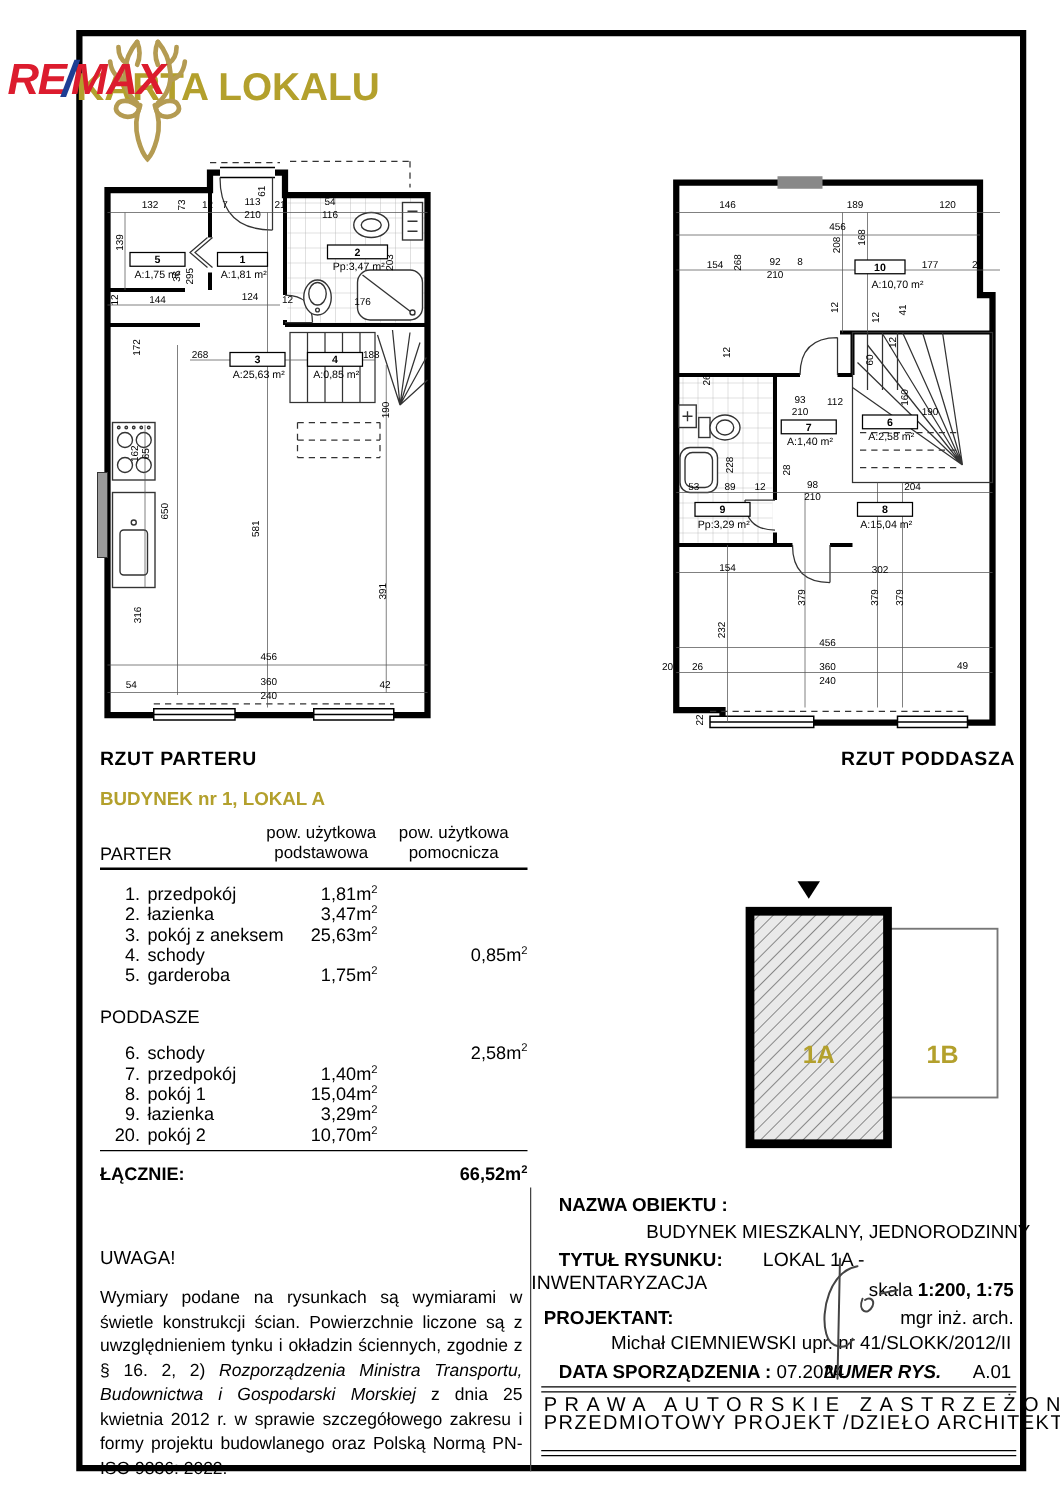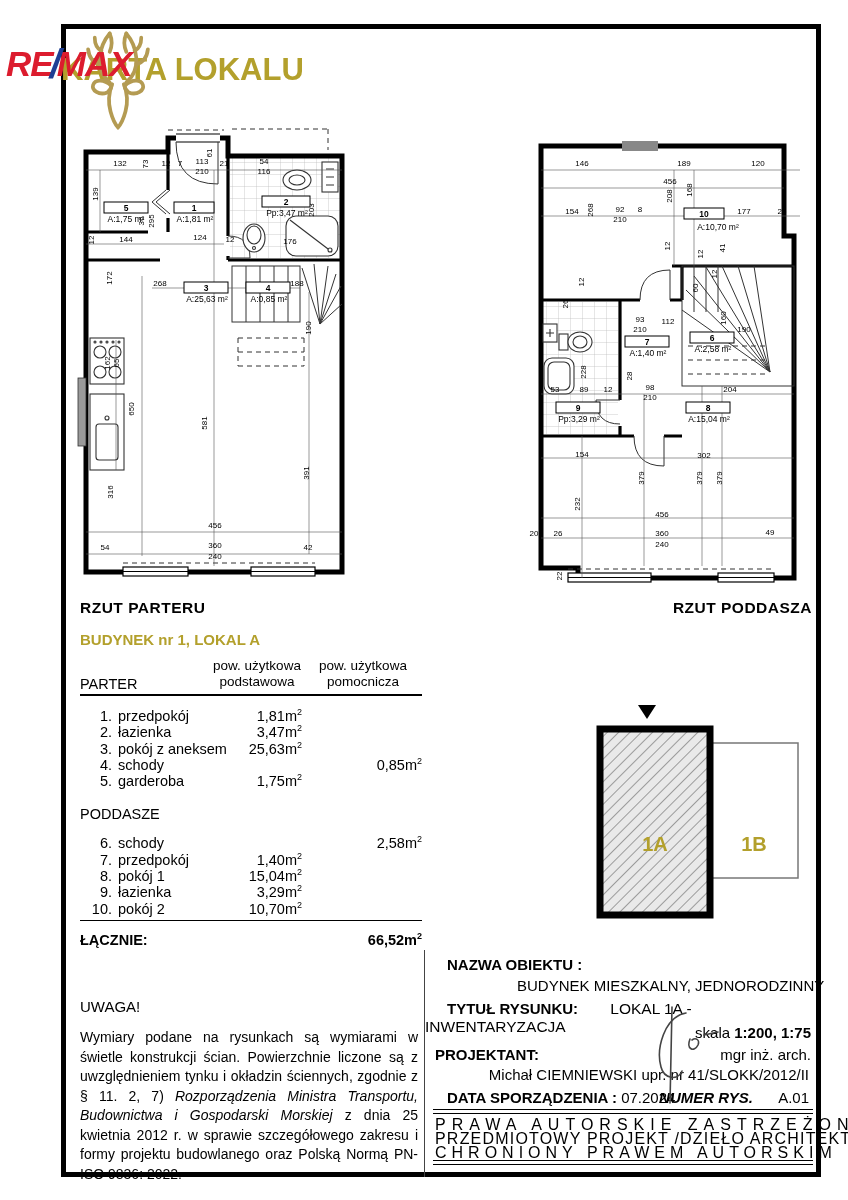--- a/index.html
+++ b/index.html
@@ -391,21 +391,21 @@
         <span class="tbasic">15,04m<sup>2</sup></span>
         <span class="taux"></span>
       </div>
       <div class="trow">
         <span class="tno">9.</span>
         <span class="tname">łazienka</span>
         <span class="tbasic">3,29m<sup>2</sup></span>
         <span class="taux"></span>
       </div>
       <div class="trow">
-        <span class="tno">10.</span>
+        <span class="tno">20.</span>
         <span class="tname">pokój 2</span>
         <span class="tbasic">10,70m<sup>2</sup></span>
         <span class="taux"></span>
       </div>
     </div>
   <div id="tbl-rule"></div>
   <div id="total-row">
     <span class="tl">ŁĄCZNIE:</span>
     <span class="tv fmt-sup">66,52m<sup>2</sup></span>
   </div>
@@ -414,21 +414,21 @@
 <svg id="keyplan" class="abs" width="240" height="235" viewBox="0 0 240 235">
   <rect x="132" y="50" width="88" height="135" fill="#fff" stroke="#777" stroke-width="1.5"></rect>
   <rect x="22" y="36" width="110" height="186" fill="url(#hatchK)" stroke="#000" stroke-width="7"></rect>
   <polygon points="60,12 78,12 69,26" fill="#000"></polygon>
 </svg>
 <div id="label-1a" class="abs unit-label" style="color:#B3A02C;">1A</div>
 <div id="label-1b" class="abs unit-label" style="color:#B3A02C;">1B</div>
 
 <div id="note-heading" class="abs">UWAGA!</div>
 <div id="note-body" class="abs">
-  <span>Wymiary podane na rysunkach są wymiarami w świetle konstrukcji ścian. Powierzchnie liczone są z uwzględnieniem tynku i okładzin ściennych, zgodnie z § 11. 2, 7) </span><i>Rozporządzenia Ministra Transportu, Budownictwa i Gospodarski Morskiej</i><span> z dnia 25 kwietnia 2012 r. w sprawie szczegółowego zakresu i formy projektu budowlanego oraz Polską Normą PN-ISO 9836: 2022.</span>
+  <span>Wymiary podane na rysunkach są wymiarami w świetle konstrukcji ścian. Powierzchnie liczone są z uwzględnieniem tynku i okładzin ściennych, zgodnie z § 16. 2, 2) </span><i>Rozporządzenia Ministra Transportu, Budownictwa i Gospodarski Morskiej</i><span> z dnia 25 kwietnia 2012 r. w sprawie szczegółowego zakresu i formy projektu budowlanego oraz Polską Normą PN-ISO 9836: 2022.</span>
 </div>
 
 <div id="tblock" class="abs">
   <div class="row" id="tb-r1"><span class="lab b">NAZWA OBIEKTU :</span></div>
   <div class="row" id="tb-r2">BUDYNEK MIESZKALNY, JEDNORODZINNY</div>
   <div class="row" id="tb-r3">
     <span class="lab b">TYTUŁ RYSUNKU:</span>
     <span class="val">LOKAL 1A - INWENTARYZACJA</span>
   </div>
   <div class="row" id="tb-r4">
@@ -442,21 +442,20 @@
   <div class="row" id="tb-r6">Michał CIEMNIEWSKI upr. nr 41/SLOKK/2012/II</div>
   <div class="row" id="tb-r7">
     <span class="lab b">DATA SPORZĄDZENIA :</span>
     <span>07.2024</span>
     <span class="numer b">NUMER RYS.</span>
     <span class="numval">A.01</span>
   </div>
   <div class="dblrule" id="rule-top"></div>
   <div class="cpy" id="cpy-0">PRAWA AUTORSKIE ZASTRZEŻONE</div>
   <div class="cpy" id="cpy-1">PRZEDMIOTOWY PROJEKT /DZIEŁO ARCHITEKTONICZNE/ JEST</div>
-  <div class="cpy" id="cpy-2">CHRONIONY PRAWEM AUTORSKIM</div>
   <div class="dblrule" id="rule-bot"></div>
 </div>
 <svg id="signature" class="abs" width="75" height="100" viewBox="0 0 75 100">
   <g stroke="#444" stroke-width="1.6" fill="none" stroke-linecap="round">
     <path d="M38,8 C16,12 8,44 13,62 C16,74 30,76 34,66"></path>
     <path d="M24,2 L22,98"></path>
     <path d="M42,34 C38,44 46,48 50,40 C52,35 48,32 44,35"></path>
     <path d="M56,30 L70,27"></path>
   </g>
 </svg>

